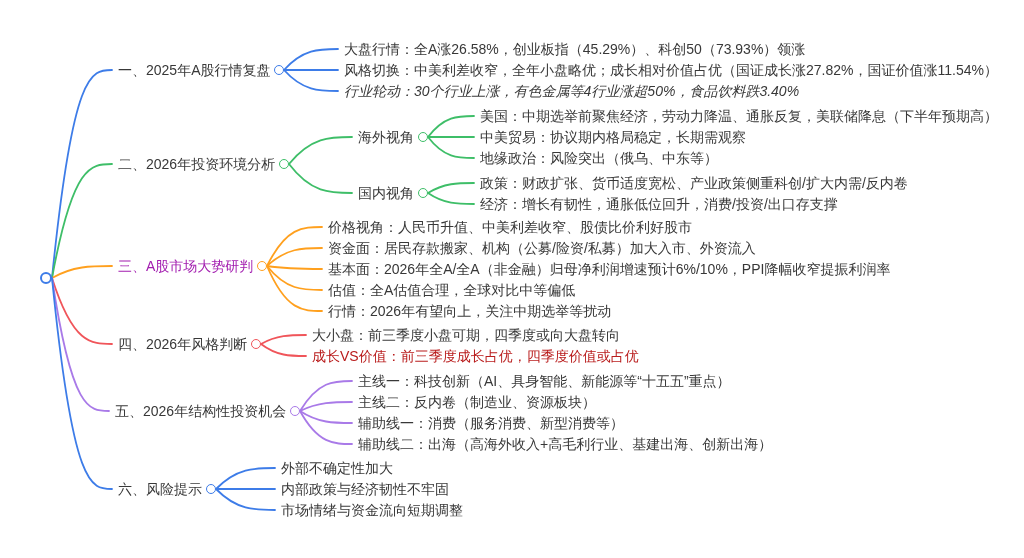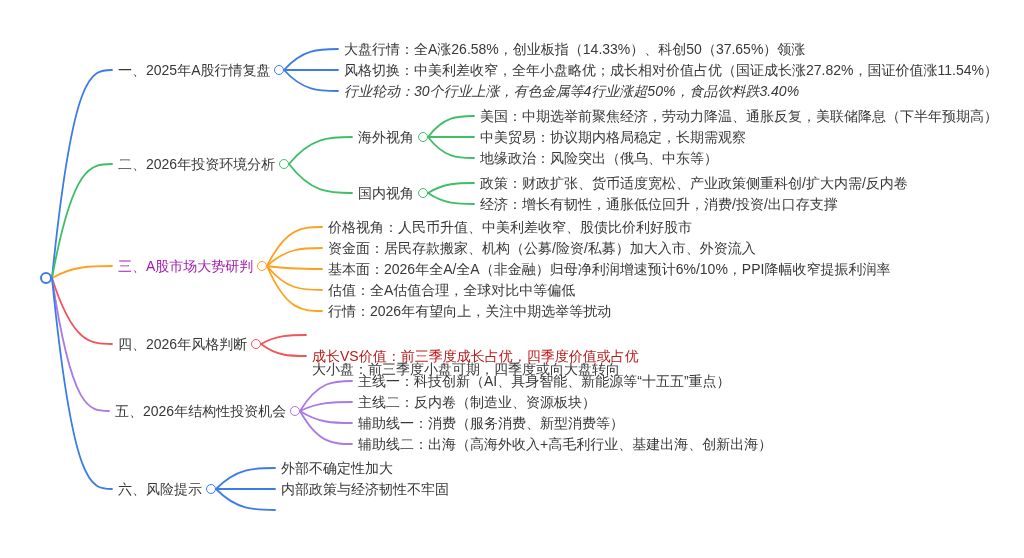--- a/index.html
+++ b/index.html
@@ -74,21 +74,21 @@
       <path d="M 300 411 C 318.2 423 333.8 423 352 423" fill="none" stroke="#A97AE8" stroke-width="1.8" stroke-linecap="round"></path>
       <path d="M 300 411 C 318.2 444 333.8 444 352 444" fill="none" stroke="#A97AE8" stroke-width="1.8" stroke-linecap="round"></path>
       <path d="M 52 278 C 73 489 91 489 112 489" fill="none" stroke="#3D7CE8" stroke-width="1.8" stroke-linecap="round"></path>
       <path d="M 216 489 C 236.65 468 254.35 468 275 468" fill="none" stroke="#3D7CE8" stroke-width="1.8" stroke-linecap="round"></path>
       <path d="M 216 489 C 236.65 489 254.35 489 275 489" fill="none" stroke="#3D7CE8" stroke-width="1.8" stroke-linecap="round"></path>
       <path d="M 216 489 C 236.65 510 254.35 510 275 510" fill="none" stroke="#3D7CE8" stroke-width="1.8" stroke-linecap="round"></path>
     </svg>
 <div class="node-ring" style="left: 40px; top: 272px; width: 12px; height: 12px; border: 2px solid rgb(61, 124, 232);"></div>
     <div class="node-label" style="left: 118px; top: 70px; color: rgb(56, 56, 56);">一、2025年A股行情复盘</div>
     <div class="node-ring" style="left: 274px; top: 65px; width: 10px; height: 10px; border: 1.8px solid rgb(61, 124, 232);"></div>
-    <div class="node-label" style="left: 344px; top: 49px; color: rgb(56, 56, 56);">大盘行情：全A涨26.58%，创业板指（14.33%）、科创50（37.65%）领涨</div>
+    <div class="node-label" style="left: 344px; top: 49px; color: rgb(56, 56, 56);">大盘行情：全A涨26.58%，创业板指（45.29%）、科创50（73.93%）领涨</div>
     <div class="node-label" style="left: 344px; top: 70px; color: rgb(56, 56, 56);">风格切换：中美利差收窄，全年小盘略优；成长相对价值占优（国证成长涨27.82%，国证价值涨11.54%）</div>
     <div class="node-label" style="left: 344px; top: 91px; color: rgb(56, 56, 56); font-style: italic;">行业轮动：30个行业上涨，有色金属等4行业涨超50%，食品饮料跌3.40%</div>
     <div class="node-label" style="left: 118px; top: 164px; color: rgb(56, 56, 56);">二、2026年投资环境分析</div>
     <div class="node-ring" style="left: 279px; top: 159px; width: 10px; height: 10px; border: 1.8px solid rgb(62, 190, 104);"></div>
     <div class="node-label" style="left: 358px; top: 137px; color: rgb(56, 56, 56);">海外视角</div>
     <div class="node-ring" style="left: 418px; top: 132px; width: 10px; height: 10px; border: 1.8px solid rgb(62, 190, 104);"></div>
     <div class="node-label" style="left: 480px; top: 137px; color: rgb(56, 56, 56);">中美贸易：协议期内格局稳定，长期需观察</div>
     <div class="node-label" style="left: 480px; top: 116px; color: rgb(56, 56, 56);">美国：中期选举前聚焦经济，劳动力降温、通胀反复，美联储降息（下半年预期高）</div>
     <div class="node-label" style="left: 480px; top: 158px; color: rgb(56, 56, 56);">地缘政治：风险突出（俄乌、中东等）</div>
     <div class="node-label" style="left: 358px; top: 193px; color: rgb(56, 56, 56);">国内视角</div>
@@ -97,25 +97,26 @@
     <div class="node-label" style="left: 480px; top: 204px; color: rgb(56, 56, 56);">经济：增长有韧性，通胀低位回升，消费/投资/出口存支撑</div>
     <div class="node-label" style="left: 118px; top: 266px; color: #a21caf;">三、A股市场大势研判</div>
     <div class="node-ring" style="left: 257px; top: 261px; width: 10px; height: 10px; border: 1.8px solid rgb(255, 160, 30);"></div>
     <div class="node-label" style="left: 328px; top: 227px; color: rgb(56, 56, 56);">价格视角：人民币升值、中美利差收窄、股债比价利好股市</div>
     <div class="node-label" style="left: 328px; top: 248px; color: rgb(56, 56, 56);">资金面：居民存款搬家、机构（公募/险资/私募）加大入市、外资流入</div>
     <div class="node-label" style="left: 328px; top: 269px; color: rgb(56, 56, 56);">基本面：2026年全A/全A（非金融）归母净利润增速预计6%/10%，PPI降幅收窄提振利润率</div>
     <div class="node-label" style="left: 328px; top: 290px; color: rgb(56, 56, 56);">估值：全A估值合理，全球对比中等偏低</div>
     <div class="node-label" style="left: 328px; top: 311px; color: rgb(56, 56, 56);">行情：2026年有望向上，关注中期选举等扰动</div>
     <div class="node-label" style="left: 118px; top: 344px; color: rgb(56, 56, 56);">四、2026年风格判断</div>
     <div class="node-ring" style="left: 251px; top: 339px; width: 10px; height: 10px; border: 1.8px solid rgb(240, 85, 90);"></div>
-    <div class="node-label" style="left: 312px; top: 335px; color: rgb(56, 56, 56); margin-top: 34px;">大小盘：前三季度小盘可期，四季度或向大盘转向</div>
+    <div class="node-label" style="left: 312px; top: 335px; color: rgb(56, 56, 56);">大小盘：前三季度小盘可期，四季度或向大盘转向</div>
     <div class="node-label" style="left: 312px; top: 356px; color: #b91c1c;">成长VS价值：前三季度成长占优，四季度价值或占优</div>
     <div class="node-label" style="left: 115px; top: 411px; color: rgb(56, 56, 56);">五、2026年结构性投资机会</div>
     <div class="node-ring" style="left: 290px; top: 406px; width: 10px; height: 10px; border: 1.8px solid rgb(169, 122, 232);"></div>
     <div class="node-label" style="left: 358px; top: 381px; color: rgb(56, 56, 56);">主线一：科技创新（AI、具身智能、新能源等“十五五”重点）</div>
     <div class="node-label" style="left: 358px; top: 402px; color: rgb(56, 56, 56);">主线二：反内卷（制造业、资源板块）</div>
     <div class="node-label" style="left: 358px; top: 444px; color: rgb(56, 56, 56);">辅助线二：出海（高海外收入+高毛利行业、基建出海、创新出海）</div>
     <div class="node-label" style="left: 358px; top: 423px; color: rgb(56, 56, 56);">辅助线一：消费（服务消费、新型消费等）</div>
     <div class="node-label" style="left: 118px; top: 489px; color: rgb(56, 56, 56);">六、风险提示</div>
     <div class="node-ring" style="left: 206px; top: 484px; width: 10px; height: 10px; border: 1.8px solid rgb(61, 124, 232);"></div>
     <div class="node-label" style="left: 281px; top: 468px; color: rgb(56, 56, 56);">外部不确定性加大</div>
     <div class="node-label" style="left: 281px; top: 489px; color: rgb(56, 56, 56);">内部政策与经济韧性不牢固</div>
+    <div class="node-label" style="left: 281px; top: 510px; color: rgb(56, 56, 56);">市场情绪与资金流向短期调整</div>
   </div>
 
 </body></html>

